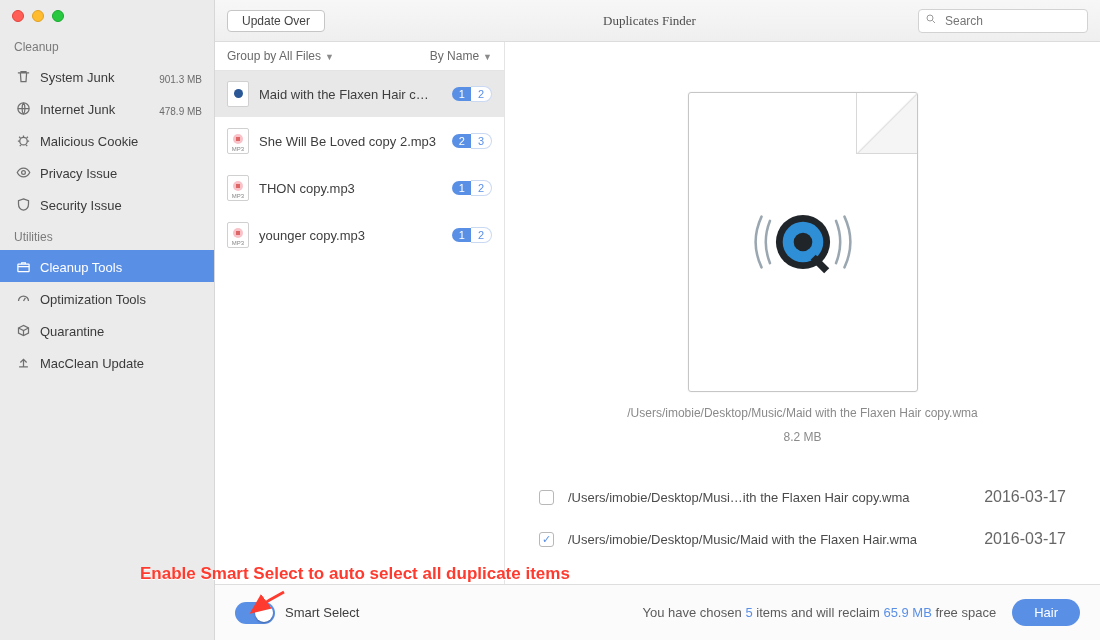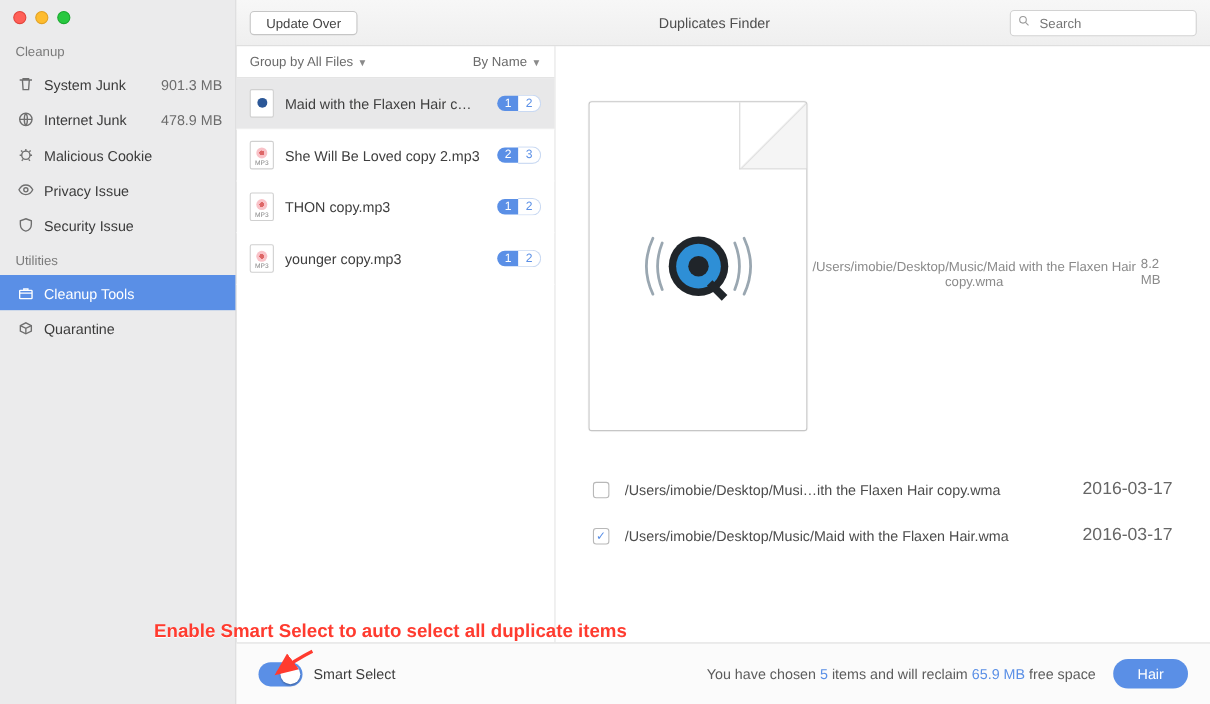--- a/index.html
+++ b/index.html
@@ -15,28 +15,28 @@
   .tl { width:12px; height:12px; border-radius:50%; }
   .tl.red { background:#ff5f57; border:1px solid #e1443c; }
   .tl.yellow { background:#febc2e; border:1px solid #e1a124; }
   .tl.green { background:#28c840; border:1px solid #1aa92f; }
 
   .section-title { font-size:12px; color:#7a7a7a; padding: 10px 14px 6px; }
 
   .nav-item { display:flex; align-items:flex-end; padding:7px 12px 7px 14px; font-size:13px; color:#3b3b3b; cursor:pointer; }
   .nav-item .icon { width:18px; height:18px; margin-right:8px; display:flex; align-items:center; justify-content:center; color:#6f6f6f;}
   .nav-item .label { flex:1; white-space:nowrap; overflow:hidden; text-overflow:ellipsis;}
-  .nav-item .meta { font-size:13px; color:#6c6c6c; }
+  .nav-item .meta { font-size:10px; color:#6c6c6c; }
   .nav-item.active { background:#5a8fe6; color:#fff;}
   .nav-item.active .icon { color:#fff;}
 
   
   .toolbar { height:42px; border-bottom:1px solid #dcdcdc; display:flex; align-items:center; padding:0 12px; background:linear-gradient(#f7f7f7,#efefef); position:relative;}
   .pill-btn { font-size:12px; color:#444; padding:3px 14px; border:1px solid #c6c6c6; border-radius:4px; background:#fff; cursor:pointer;}
-  .title { position:absolute; left:0; right:16px; text-align:center; font-size:13px; color:#4e4e4e; pointer-events:none;}
+  .title { position:absolute; left:0; right:16px; text-align:center; font-size:13px; color:#4e4e4e; pointer-events:none;font-family:Liberation Serif, serif;}
   .search-box { margin-left:auto; width:170px; }
   .search-input { width:100%; font-size:12px; padding:4px 8px 4px 26px; border:1px solid #d2d2d2; border-radius:4px; background:#fff; color:#888;}
   .search-wrap { position:relative;}
   .search-ico { position:absolute; left:7px; top:4px; color:#9a9a9a; font-size:12px;}
 
   
   .content { flex:1; display:flex; min-height:0;}
   .list-pane { width:290px; border-right:1px solid #e4e4e4; display:flex; flex-direction:column;}
   .list-head { display:flex; align-items:center; font-size:12px; color:#6a6a6a; padding:7px 12px; border-bottom:1px solid #e4e4e4;}
   .list-head .grp { flex:1; }
@@ -51,21 +51,21 @@
   .badge .br { background:#fff; color:#5a8fe6; padding:1px 7px; border:1px solid #c9d9f2; border-left:none; border-radius:0 8px 8px 0; margin-left:-1px;}
 
   
   .icon-doc { width:22px; height:26px; background:#fff; border:1px solid #d0d0d0; border-radius:2px; position:relative;}
   .icon-doc.mp3::after { content:""; position:absolute; top:5px; left:5px; width:10px; height:10px; border-radius:50%; background:radial-gradient(circle,#d66 30%, #f9c2c8 32%);}
   .icon-doc.mp3::before { content:"MP3"; position:absolute; bottom:1px; left:0; right:0; text-align:center; font-size:6px; color:#888;}
   .icon-doc.wma::after { content:""; position:absolute; top:7px; left:6px; width:9px; height:9px; border-radius:50%; background:#2b5797;}
 
   
   .detail-pane { flex:1; display:flex; flex-direction:column; padding:20px 30px 0; overflow:hidden;}
-  .preview-wrap { display:flex; flex-direction:row; align-items:center; padding:30px 0 12px; }
+  .preview-wrap { display:flex; flex-direction:column; align-items:center; padding:30px 0 12px; }
   .big-doc { width:230px; height:300px; background:#fff; border:1px solid #c6c6c6; border-radius:3px; position:relative; display:flex; align-items:center; justify-content:center; box-shadow:0 0 0 1px rgba(0,0,0,.02);}
   .big-doc::before { content:""; position:absolute; top:0; right:0; width:60px; height:60px; background:linear-gradient(135deg, transparent 49%, #e0e0e0 51%, #f5f5f5 52%); border-bottom:1px solid #d8d8d8; border-left:1px solid #d8d8d8;}
   .qt-icon { width:110px; display:flex; align-items:center; justify-content:center;}
   .path-line { font-size:12px; color:#8a8a8a; margin-top:14px; text-align:center;}
   .size-line { font-size:12px; color:#8a8a8a; margin-top:10px; }
 
   .dup-list { margin-top:20px;}
   .dup-row { display:flex; align-items:center; padding:12px 4px; font-size:13px; color:#4b4b4b;}
   .dup-row .chk { width:15px; height:15px; border:1px solid #b8b8b8; border-radius:3px; margin-right:14px; display:flex; align-items:center; justify-content:center; font-size:11px; color:#5a8fe6; background:#fff;}
   .dup-row .p { flex:1; white-space:nowrap; overflow:hidden; text-overflow:ellipsis;}
@@ -152,25 +152,42 @@
           <svg width="15" height="15" viewBox="0 0 24 24" fill="none" stroke="currentColor" stroke-width="2">
             <rect x="3" y="8" width="18" height="12" rx="1"></rect>
             <path d="M3 12h18M9 8V6h6v2"></path>
           </svg>
         </span>
       <span class="label">Cleanup Tools</span>
     </div>
     <div class="nav-item">
       <span class="icon">
           <svg width="15" height="15" viewBox="0 0 24 24" fill="none" stroke="currentColor" stroke-width="2">
+            <path d="M4 16a8 8 0 0116 0"></path>
+            <path d="M12 16l3-5"></path>
+          </svg>
+        </span>
+      <span class="label">Optimization Tools</span>
+    </div>
+    <div class="nav-item">
+      <span class="icon">
+          <svg width="15" height="15" viewBox="0 0 24 24" fill="none" stroke="currentColor" stroke-width="2">
             <path d="M4 8l8-4 8 4v8l-8 4-8-4V8z"></path>
             <path d="M4 8l8 4 8-4M12 12v8"></path>
           </svg>
         </span>
       <span class="label">Quarantine</span>
+    </div>
+    <div class="nav-item">
+      <span class="icon">
+          <svg width="15" height="15" viewBox="0 0 24 24" fill="none" stroke="currentColor" stroke-width="2">
+            <path d="M12 19V7M7 12l5-5 5 5M5 19h14"></path>
+          </svg>
+        </span>
+      <span class="label">MacClean Update</span>
     </div>
   </div>
 
   <div class="main">
     <div class="toolbar">
       <button class="pill-btn">Update Over</button>
       <div class="title">Duplicates Finder</div>
       <div class="search-box search-wrap">
         <span class="search-ico">
           <svg width="12" height="12" viewBox="0 0 24 24" fill="none" stroke="currentColor" stroke-width="2">

